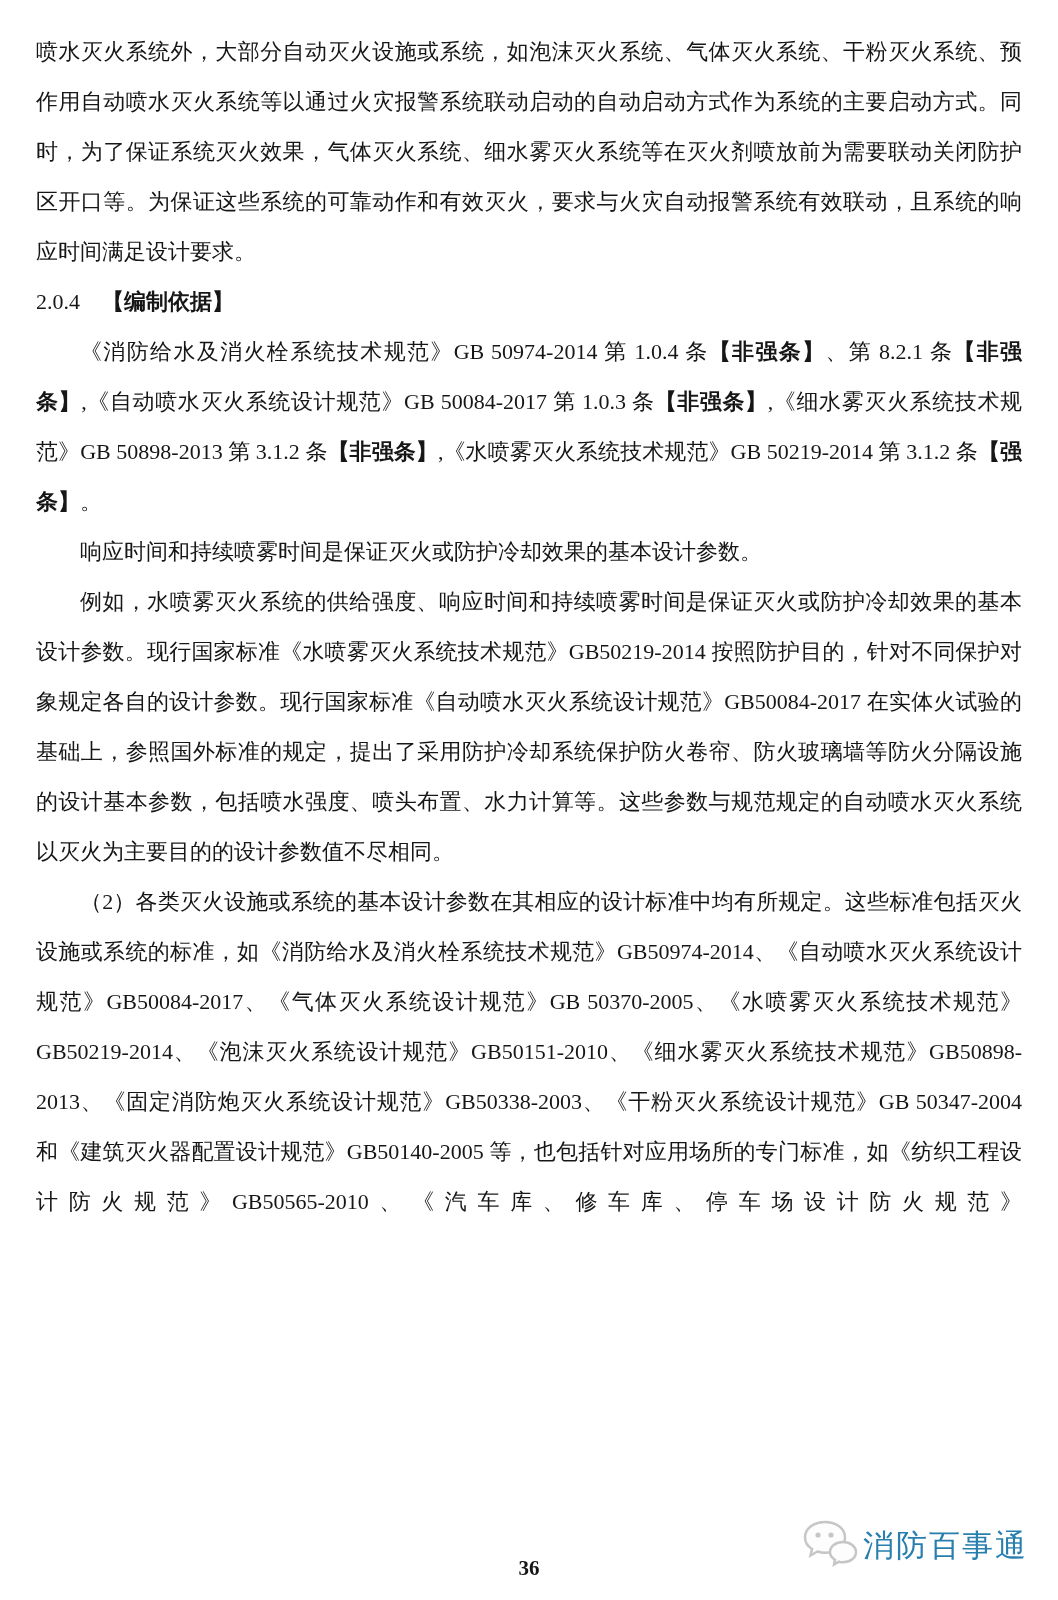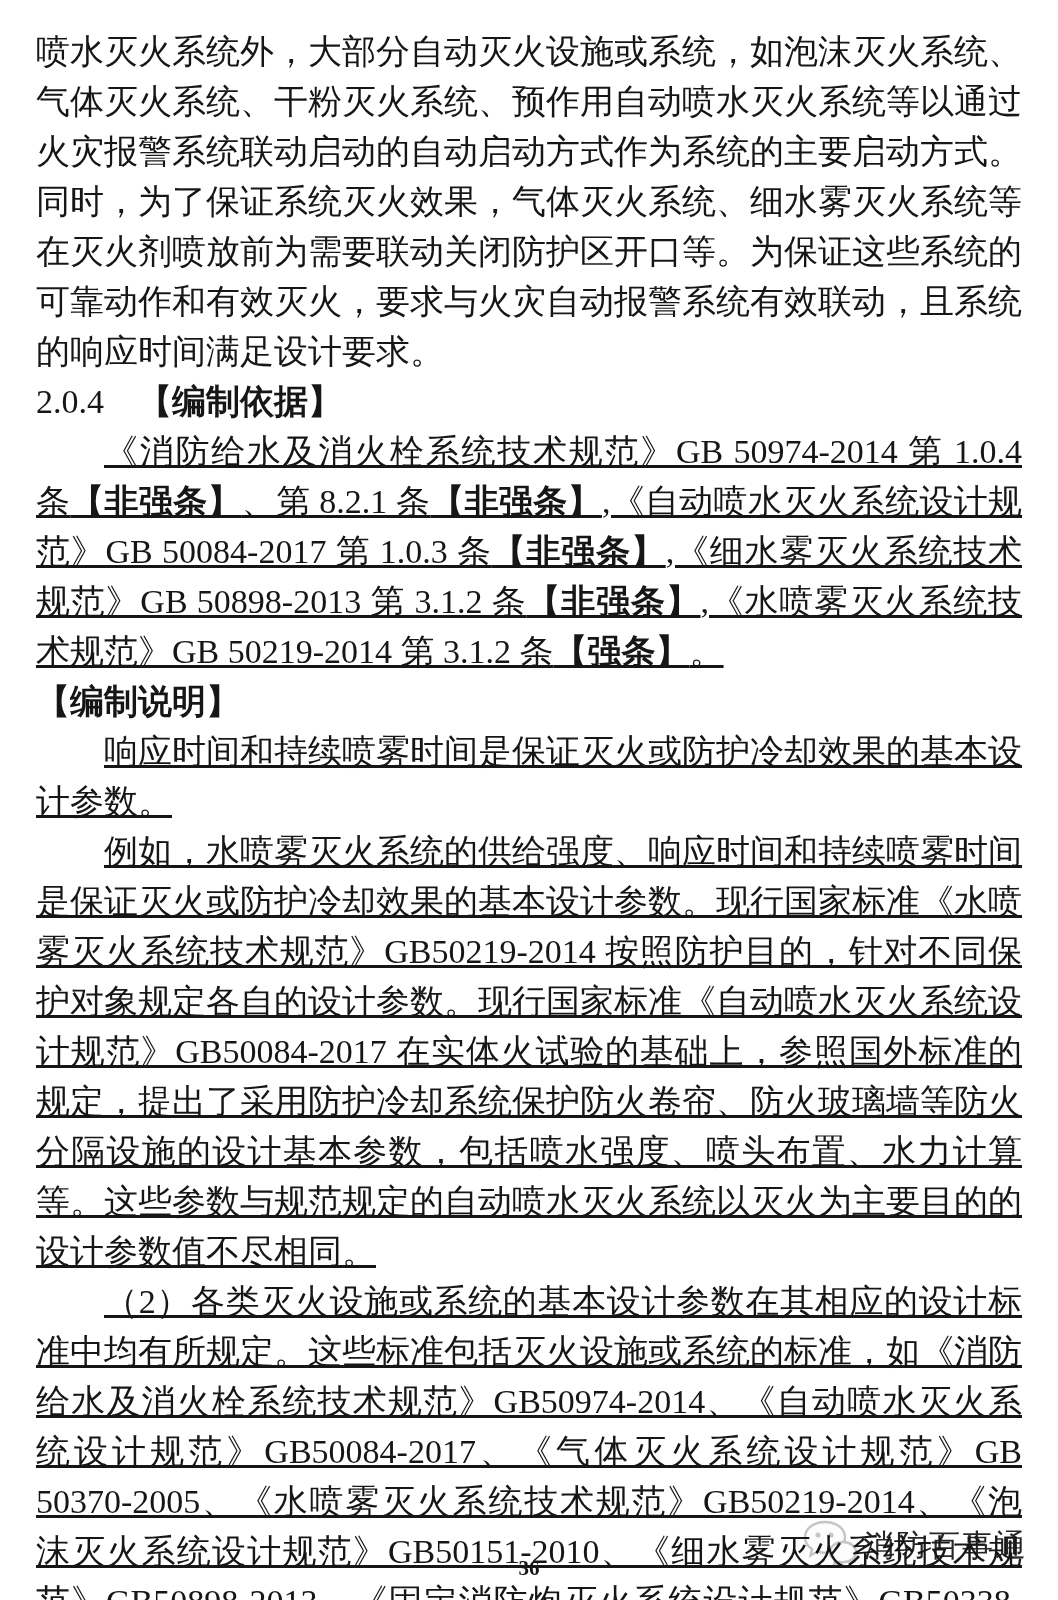--- a/index.html
+++ b/index.html
@@ -16,27 +16,27 @@
     overflow: hidden;
   }
   .doc-content {
     position: absolute;
     left: 36px;
     top: 27px;
     width: 986px;
   }
   .block {
     margin: 0;
-    font-size: 34px;
+    font-size: 22px;
     line-height: 50px;
     color: #161616;
     text-align: justify;
     word-break: break-word;
   }
-  .indent { text-indent: 2em; text-decoration: underline; }
+  .indent { text-indent: 2em; }
   .cut { text-align-last: justify; }
   .bold { font-weight: bold; }
   .page-footer {
     position: absolute;
     left: 0;
     top: 1556px;
     width: 100%;
     text-align: center;
     font-size: 21px;
     font-weight: bold;
@@ -49,21 +49,21 @@
     display: flex;
     align-items: center;
     gap: 4px;
     pointer-events: none;
     z-index: 0;
     opacity: 0.85;
   }
   .watermark-text {
     font-size: 31px;
     letter-spacing: 2px;
-    color: #000000;
+    color: #0369a1;
     font-family: "Liberation Sans", "DejaVu Sans", sans-serif;
   }
   .doc-content { z-index: 1; }
   .doc-content, .page-footer { position: absolute; }
 </style>
 </head>
 <body>
 
 <div class="doc-page">
 
@@ -78,21 +78,20 @@
         <circle cx="30" cy="17" r="2.6" fill="#bdbdbd"></circle>
       </svg>
     </span>
     <span class="watermark-text">消防百事通</span>
   </div>
 
   <div class="doc-content">
     <p class="block"><span>喷水灭火系统外，大部分自动灭火设施或系统，如泡沫灭火系统、气体灭火系统、干粉灭火系统、预作用自动喷水灭火系统等以通过火灾报警系统联动启动的自动启动方式作为系统的主要启动方式。同时，为了保证系统灭火效果，气体灭火系统、细水雾灭火系统等在灭火剂喷放前为需要联动关闭防护区开口等。为保证这些系统的可靠动作和有效灭火，要求与火灾自动报警系统有效联动，且系统的响应时间满足设计要求。</span></p>
     <p class="block"><span>2.0.4　</span><span class="bold">【编制依据】</span></p>
     <p class="block indent"><span>《消防给水及消火栓系统技术规范》GB 50974-2014 第 1.0.4 条</span><span class="bold">【非强条】</span><span>、第 8.2.1 条</span><span class="bold">【非强条】</span><span>,《自动喷水灭火系统设计规范》GB 50084-2017 第 1.0.3 条</span><span class="bold">【非强条】</span><span>,《细水雾灭火系统技术规范》GB 50898-2013 第 3.1.2 条</span><span class="bold">【非强条】</span><span>,《水喷雾灭火系统技术规范》GB 50219-2014 第 3.1.2 条</span><span class="bold">【强条】</span><span>。</span></p>
-    <p class="block"><span class="bold">【编制说明】</span></p>
     <p class="block indent"><span>响应时间和持续喷雾时间是保证灭火或防护冷却效果的基本设计参数。</span></p>
     <p class="block indent"><span>例如，水喷雾灭火系统的供给强度、响应时间和持续喷雾时间是保证灭火或防护冷却效果的基本设计参数。现行国家标准《水喷雾灭火系统技术规范》GB50219-2014 按照防护目的，针对不同保护对象规定各自的设计参数。现行国家标准《自动喷水灭火系统设计规范》GB50084-2017 在实体火试验的基础上，参照国外标准的规定，提出了采用防护冷却系统保护防火卷帘、防火玻璃墙等防火分隔设施的设计基本参数，包括喷水强度、喷头布置、水力计算等。这些参数与规范规定的自动喷水灭火系统以灭火为主要目的的设计参数值不尽相同。</span></p>
     <p class="block indent cut"><span>（2）各类灭火设施或系统的基本设计参数在其相应的设计标准中均有所规定。这些标准包括灭火设施或系统的标准，如《消防给水及消火栓系统技术规范》GB50974-2014、《自动喷水灭火系统设计规范》GB50084-2017、《气体灭火系统设计规范》GB 50370-2005、《水喷雾灭火系统技术规范》GB50219-2014、《泡沫灭火系统设计规范》GB50151-2010、《细水雾灭火系统技术规范》GB50898-2013、《固定消防炮灭火系统设计规范》GB50338-2003、《干粉灭火系统设计规范》GB 50347-2004 和《建筑灭火器配置设计规范》GB50140-2005 等，也包括针对应用场所的专门标准，如《纺织工程设计防火规范》GB50565-2010、《汽车库、修车库、停车场设计防火规范》</span></p>
   </div>
 
   <div class="page-footer">36</div>
 
 </div>
 
 </body></html>

